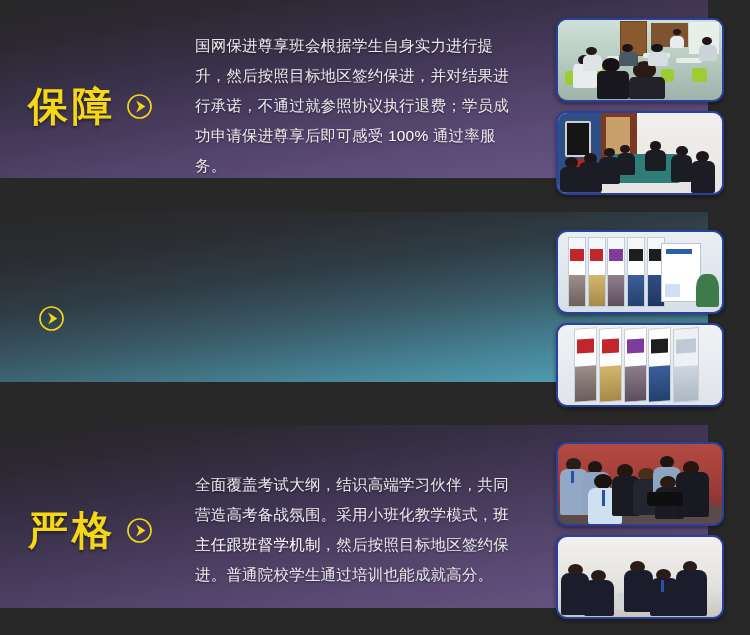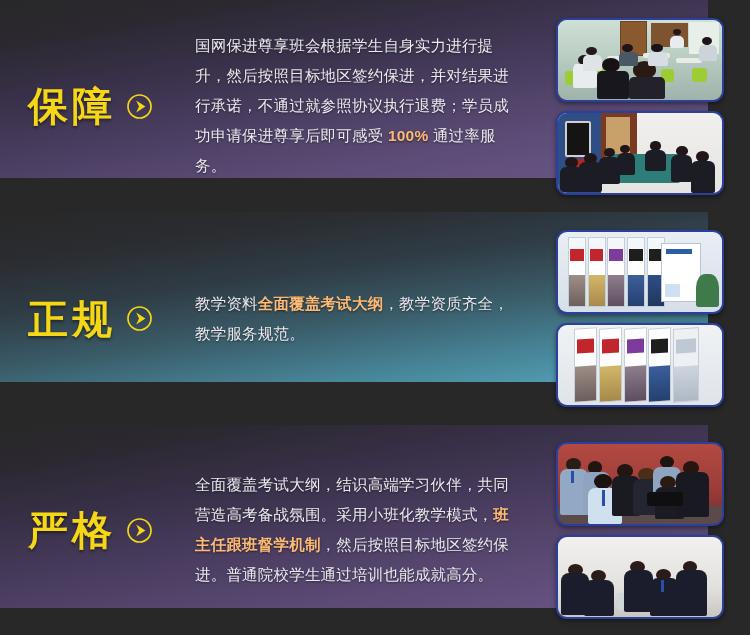--- a/index.html
+++ b/index.html
@@ -93,22 +93,22 @@
   }
   .body-text {
     color:#eceaf0;
     font-size:15.5px;
     line-height:30px;
     letter-spacing:.2px;
     text-shadow:0 1px 2px rgba(0,0,0,.5);
     word-break:break-all;
   }
   .body-text .hl {
-    color:#fdba74;
-    font-weight:700;
+    color:#ffffff;
+    font-weight:400;
   }
 
   
   .photo-col {
     position:absolute;
     top:0; right:0;
     width:220px; height:100%;
     display:flex;
     flex-direction:column;
     align-items:center;
@@ -264,34 +264,28 @@
           <div class="p" style="left:69%;top:53%;width:13%;height:34%"></div>
           <div class="h" style="left:84%;top:48%;width:8%;height:14%"></div>
           <div class="p" style="left:81%;top:60%;width:15%;height:40%"></div>
         </div>
       </div>
     </div>
   </div>
 
   <div class="row" id="row-1">
     <div class="left-col">
-      <span class="heading">正规</span>
       <span class="arrow-icon">
         <svg width="27" height="27" viewBox="0 0 27 27">
           <circle cx="13.5" cy="13.5" r="11.5" fill="none" stroke="#f5d715" stroke-width="1.7"></circle>
           <path d="M10.2 7.6 L19.4 13.5 L10.2 19.4 L13.0 13.5 Z" fill="#f5d715"></path>
         </svg>
       </span>
     </div>
 
-    <div class="text-col">
-      <p class="body-text">
-        <span>教学资料</span><span class="hl">全面覆盖考试大纲</span><span>，教学资质齐全，教学服务规范。</span>
-      </p>
-    </div>
 
     <div class="photo-col">
       <div class="photo">
         <div class="scene ph-banner">
           <div class="bn" style="left:6%;width:11%">
             <div class="cap"></div>
               <div class="ch" style="background:#c0262b"></div>
             <div class="img" style="background:linear-gradient(180deg,#9f8f88,#6d5f5c)"></div>
           </div>
           <div class="bn" style="left:18%;width:11%">

